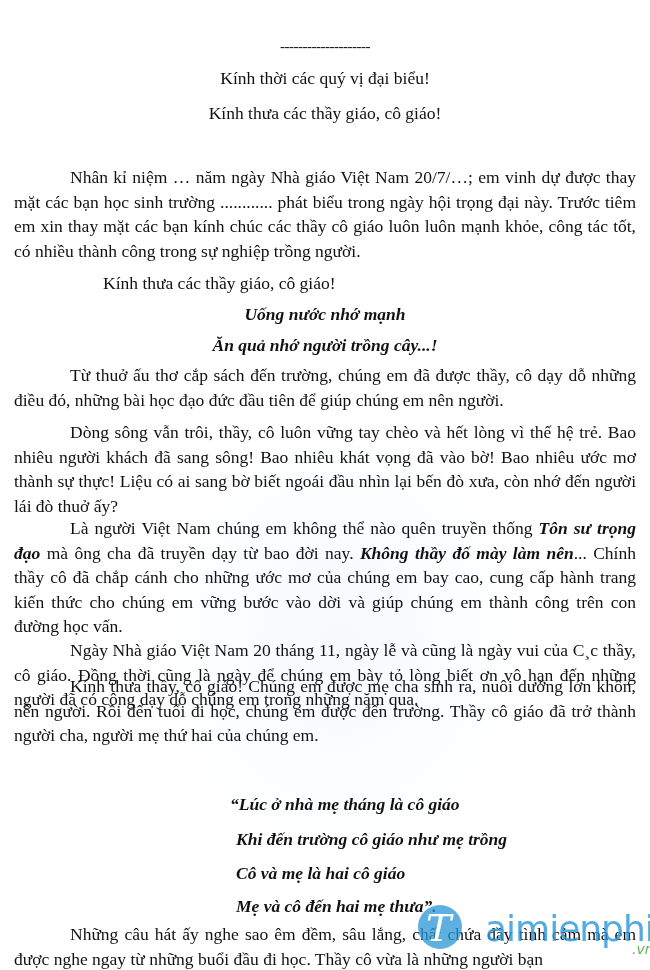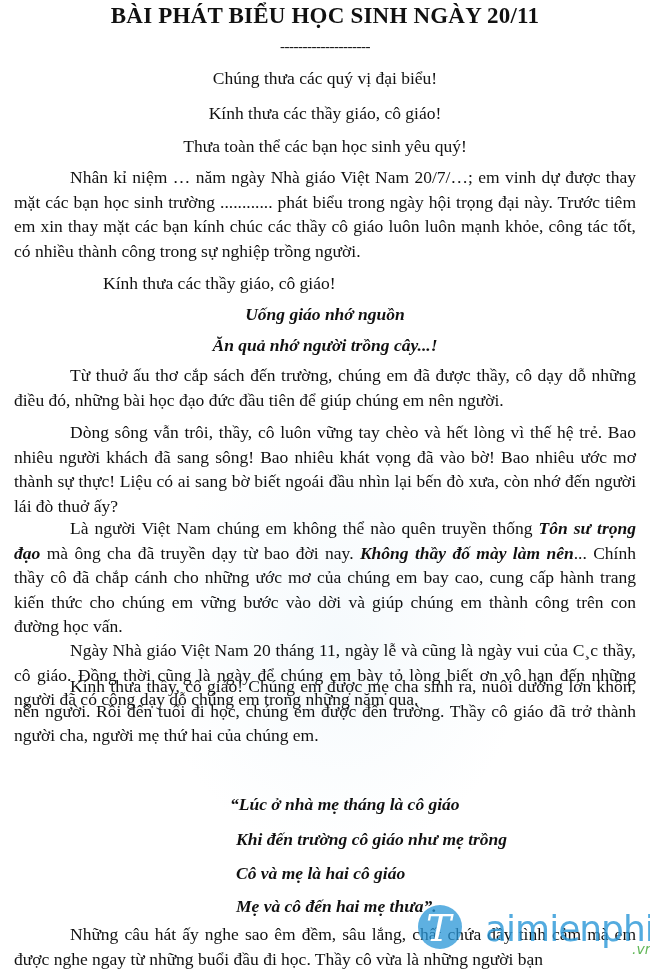--- a/index.html
+++ b/index.html
@@ -52,32 +52,30 @@
     position: absolute; left: 150px; top: 420px; width: 380px; height: 440px;
     border-radius: 50%; background: radial-gradient(ellipse at center, rgba(200,225,240,0.18), rgba(255,255,255,0) 70%);
   }
 </style>
 </head>
 <body>
 
 <div class="page">
   <div class="bg-faint"></div>
 
-  <div class="title">BÀI PHÁT BIỂU HỌC SINH NGÀY 20/11</div>
   <div class="sep">--------------------</div>
 
-  <div class="line center" style="top:67px;">Chúng thưa các quý vị đại biểu!</div>
+  <div class="line center" style="top:67px;">Kính thời các quý vị đại biểu!</div>
   <div class="line center" style="top:102px;">Kính thưa các thầy giáo, cô giáo!</div>
-  <div class="line center" style="top:135px;">Thưa toàn thể các bạn học sinh yêu quý!</div>
 
   <div class="para" style="top:165px;">Nhân kỉ niệm … năm ngày Nhà giáo Việt Nam 20/7/…; em vinh dự được thay mặt các bạn học sinh trường ............ phát biểu trong ngày hội trọng đại này. Trước tiêm em xin thay mặt các bạn kính chúc các thầy cô giáo luôn luôn mạnh khỏe, công tác tốt, có nhiều thành công trong sự nghiệp trồng người.</div>
 
   <div class="line" style="left:103px; top:272px;">Kính thưa các thầy giáo, cô giáo!</div>
 
-  <div class="line center bi" style="top:303px;">Uống giáo nhớ nguồn</div>
+  <div class="line center bi" style="top:303px;">Uống nước nhớ mạnh</div>
   <div class="line center bi" style="top:334px;">Ăn quả nhớ người trồng cây...!</div>
 
   <div class="para" style="top:363px;">Từ thuở ấu thơ cắp sách đến trường, chúng em đã được thầy, cô dạy dỗ những điều đó, những bài học đạo đức đầu tiên để giúp chúng em nên người.</div>
 
   <div class="para" style="top:420px;">Dòng sông vẫn trôi, thầy, cô luôn vững tay chèo và hết lòng vì thế hệ trẻ. Bao nhiêu người khách đã sang sông! Bao nhiêu khát vọng đã vào bờ! Bao nhiêu ước mơ thành sự thực! Liệu có ai sang bờ biết ngoái đầu nhìn lại bến đò xưa, còn nhớ đến người lái đò thuở ấy?</div>
 
   <div class="para" style="top:516px;"><span>Là người Việt Nam chúng em không thể nào quên truyền thống </span><span class="bi">Tôn sư trọng đạo</span><span> mà ông cha đã truyền dạy từ bao đời nay. </span><span class="bi">Không thầy đố mày làm nên</span><span>... Chính thầy cô đã chắp cánh cho những ước mơ của chúng em bay cao, cung cấp hành trang kiến thức cho chúng em vững bước vào dời và giúp chúng em thành công trên con đường học vấn.</span></div>
 
   <div class="para" style="top:638px;">Ngày Nhà giáo Việt Nam 20 tháng 11, ngày lễ và cũng là ngày vui của C¸c thầy, cô giáo. Đồng thời cũng là ngày để chúng em bày tỏ lòng biết ơn vô hạn đến những người đã có công dạy dỗ chúng em trong những năm qua.</div>
 

